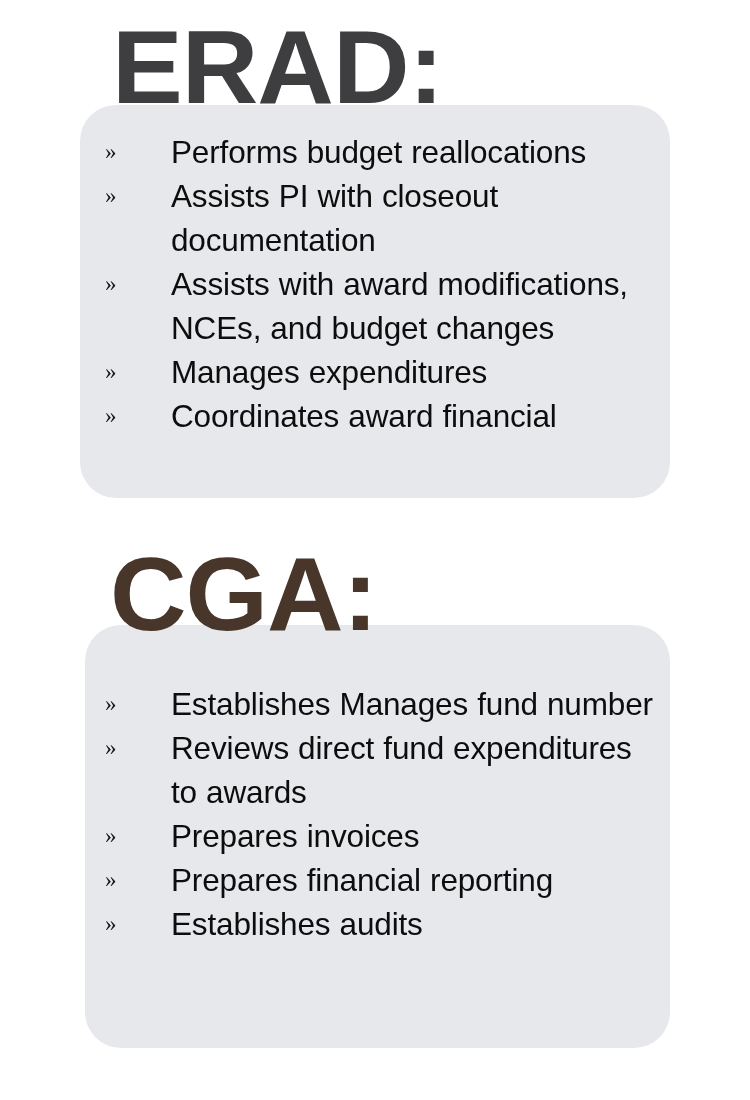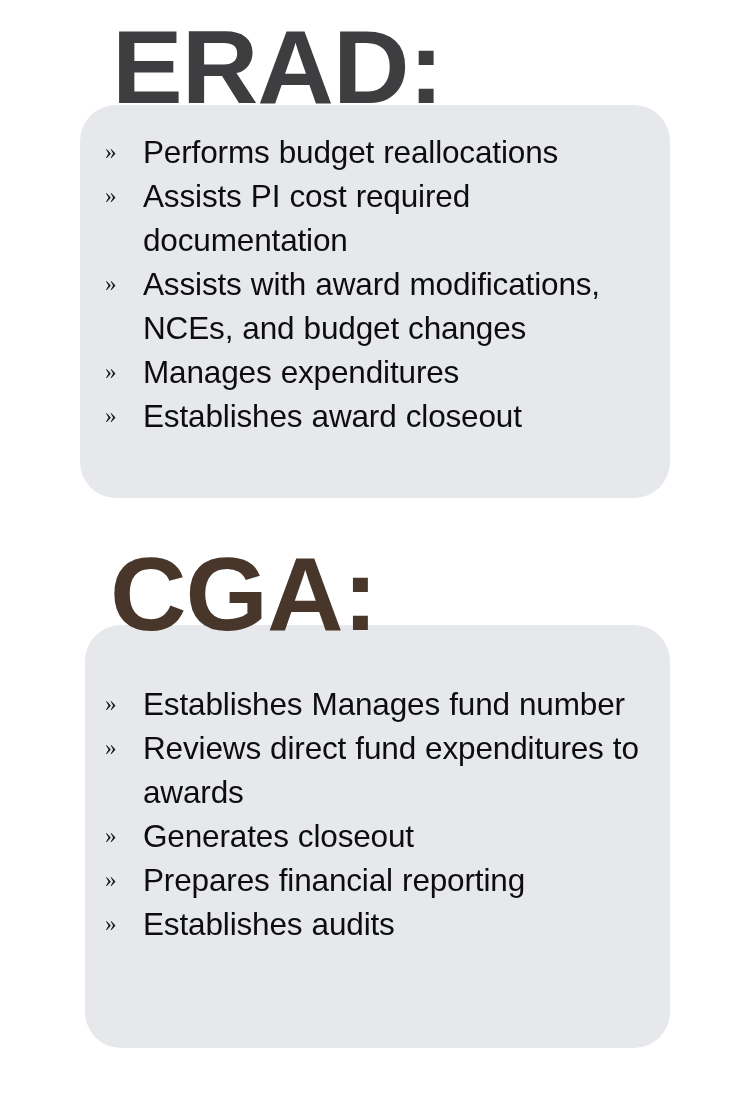--- a/index.html
+++ b/index.html
@@ -105,70 +105,71 @@
   }
 
   .bullet-text {
     flex: 1 1 auto;
     font-size: 31.5px;
     line-height: 44px;
     color: #0d0d0d;
     font-weight: 400;
     letter-spacing: -0.15px;
     word-spacing: 0.5px;
+    margin-left: 28px;
   }
 </style>
 </head>
 <body>
 
 <div class="stage">
 
   <div class="card" id="card-erad"></div>
 
   <h1 class="section-title" id="title-erad">ERAD:</h1>
 
   <ul class="bullet-list" id="list-erad">
     <li class="bullet-item">
       <span class="bullet-marker">»</span>
       <span class="bullet-text">Performs budget reallocations</span>
     </li>
     <li class="bullet-item">
       <span class="bullet-marker">»</span>
-      <span class="bullet-text">Assists PI cost required documentation</span>
+      <span class="bullet-text">Assists PI with closeout documentation</span>
     </li>
     <li class="bullet-item">
       <span class="bullet-marker">»</span>
       <span class="bullet-text">Assists with award modifications, NCEs, and budget changes</span>
     </li>
     <li class="bullet-item">
       <span class="bullet-marker">»</span>
       <span class="bullet-text">Manages expenditures</span>
     </li>
     <li class="bullet-item">
       <span class="bullet-marker">»</span>
-      <span class="bullet-text">Establishes award closeout</span>
+      <span class="bullet-text">Coordinates award financial</span>
     </li>
   </ul>
 
   <div class="card" id="card-cga"></div>
 
   <h1 class="section-title" id="title-cga">CGA:</h1>
 
   <ul class="bullet-list" id="list-cga">
     <li class="bullet-item">
       <span class="bullet-marker">»</span>
       <span class="bullet-text">Establishes Manages fund number</span>
     </li>
     <li class="bullet-item">
       <span class="bullet-marker">»</span>
       <span class="bullet-text">Reviews direct fund expenditures to awards</span>
     </li>
     <li class="bullet-item">
       <span class="bullet-marker">»</span>
-      <span class="bullet-text">Generates closeout</span>
+      <span class="bullet-text">Prepares invoices</span>
     </li>
     <li class="bullet-item">
       <span class="bullet-marker">»</span>
       <span class="bullet-text">Prepares financial reporting</span>
     </li>
     <li class="bullet-item">
       <span class="bullet-marker">»</span>
       <span class="bullet-text">Establishes audits</span>
     </li>
   </ul>

